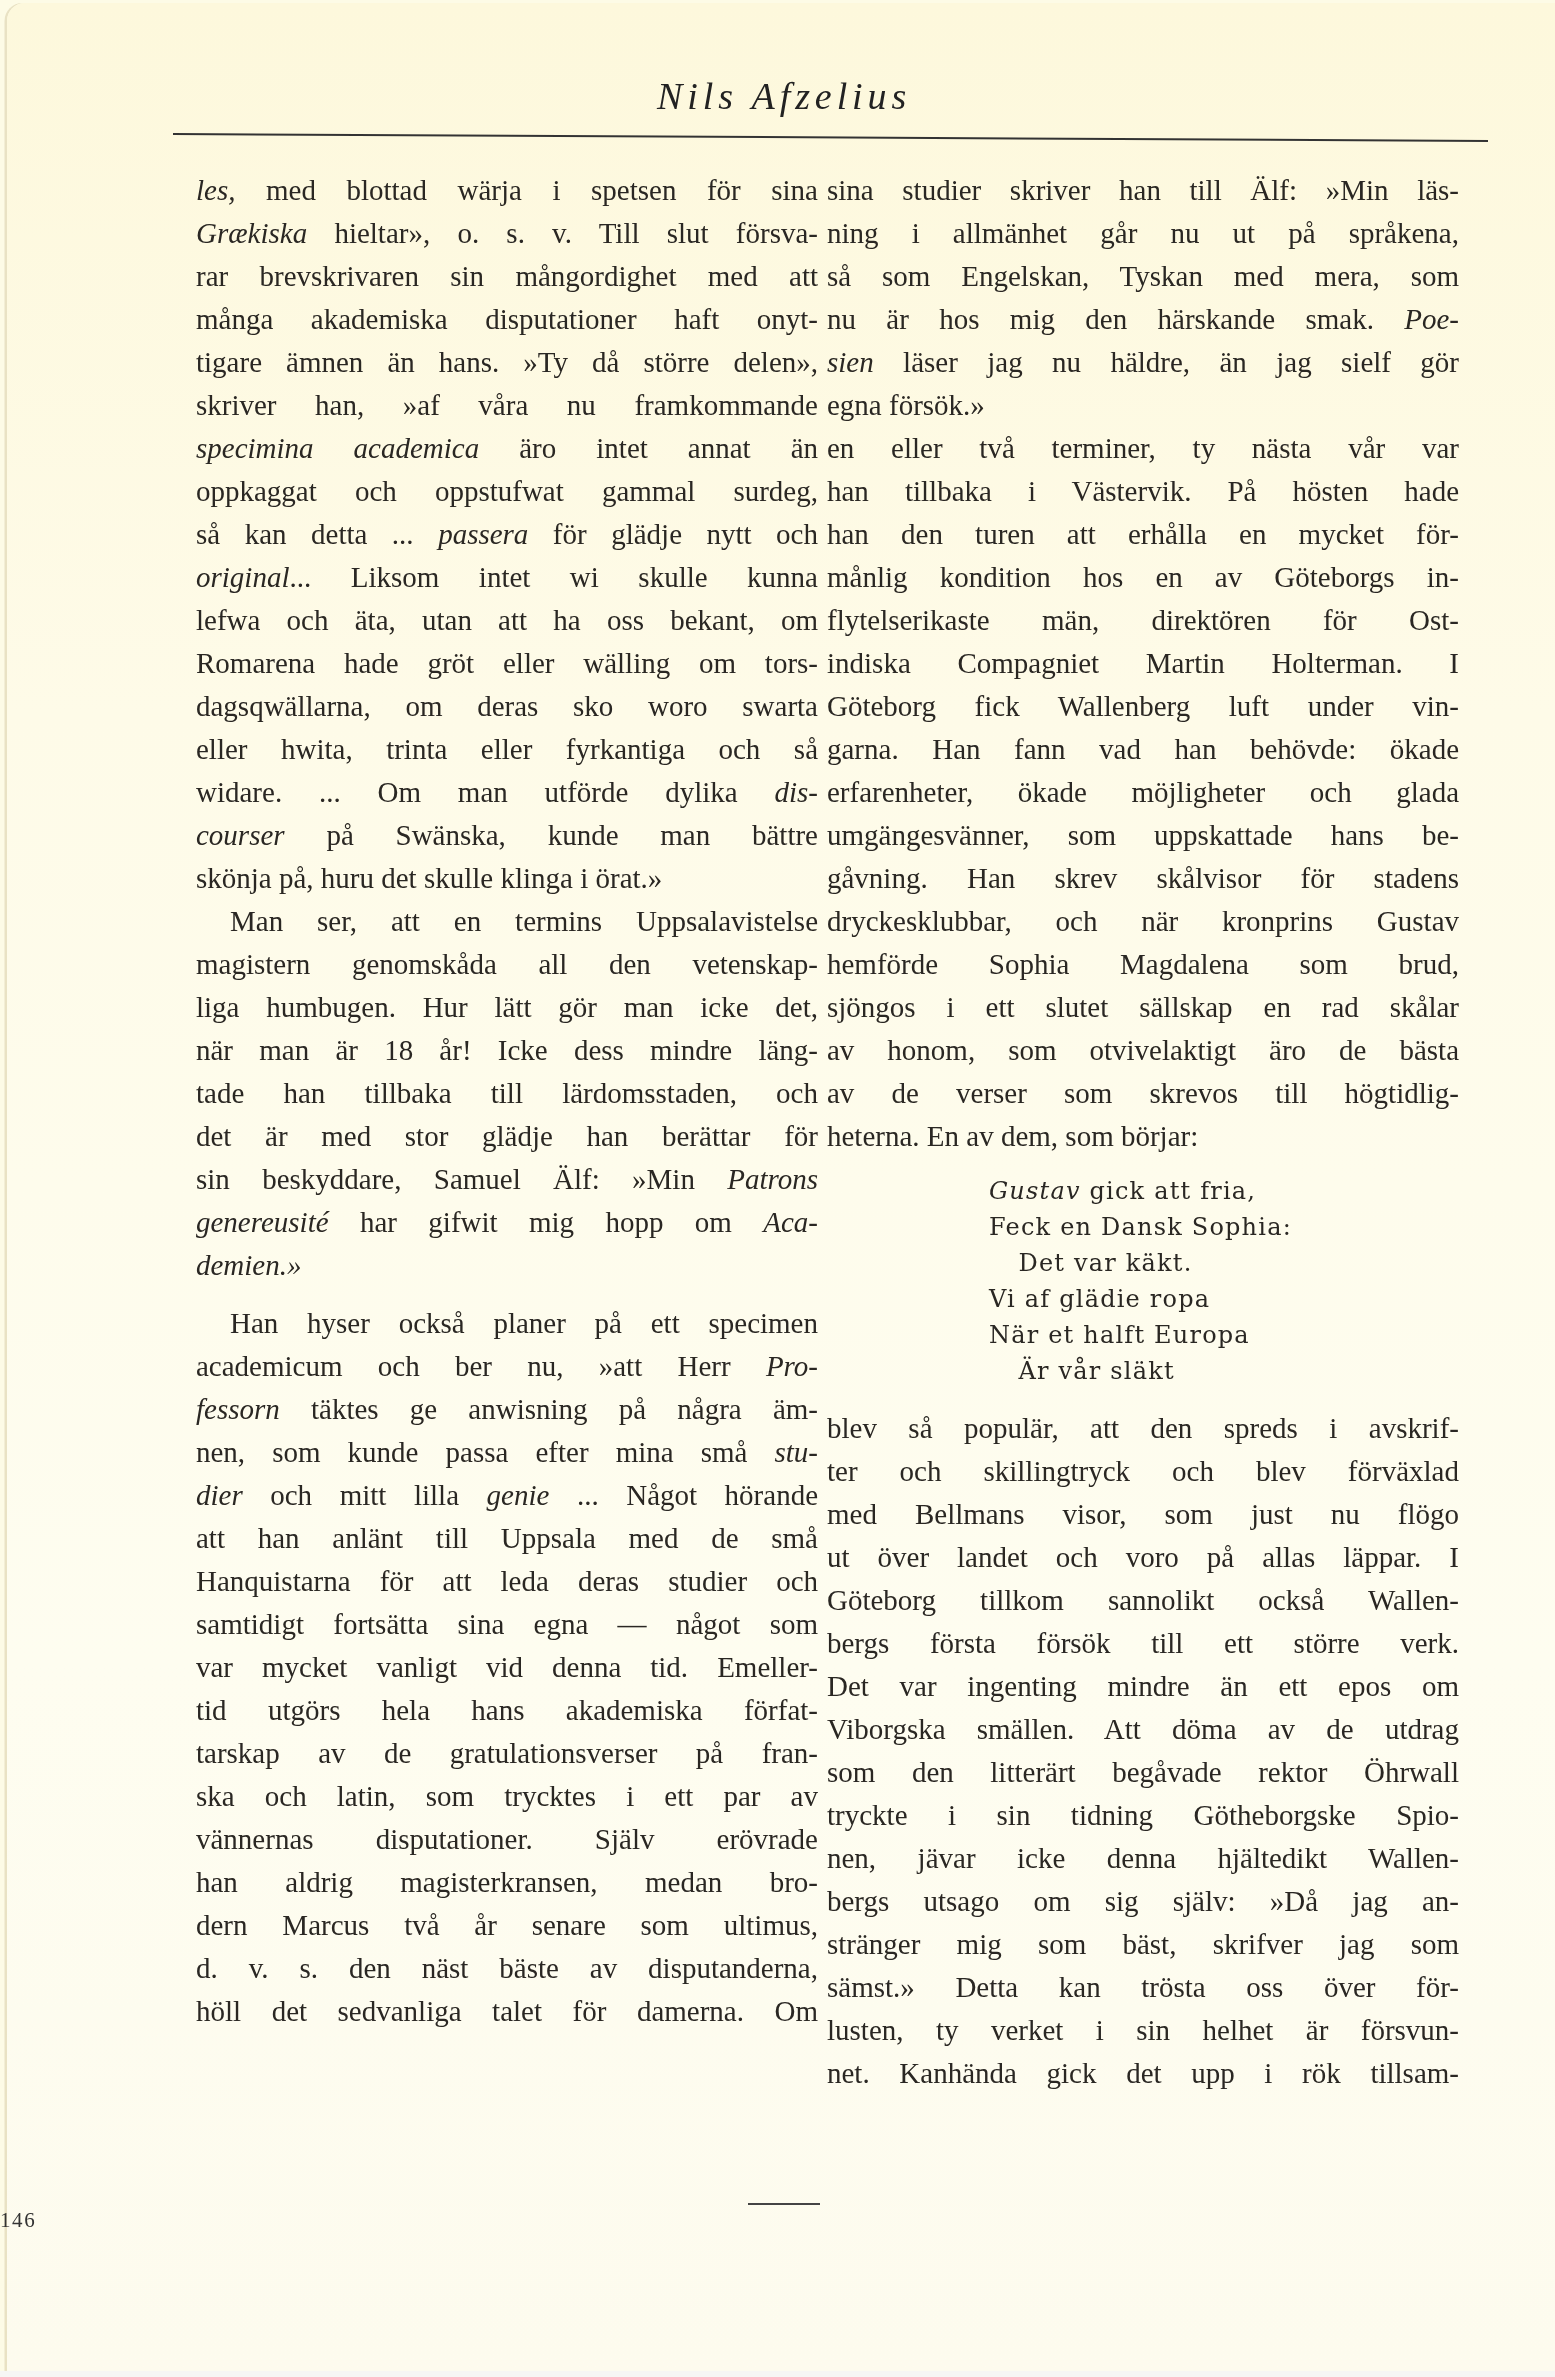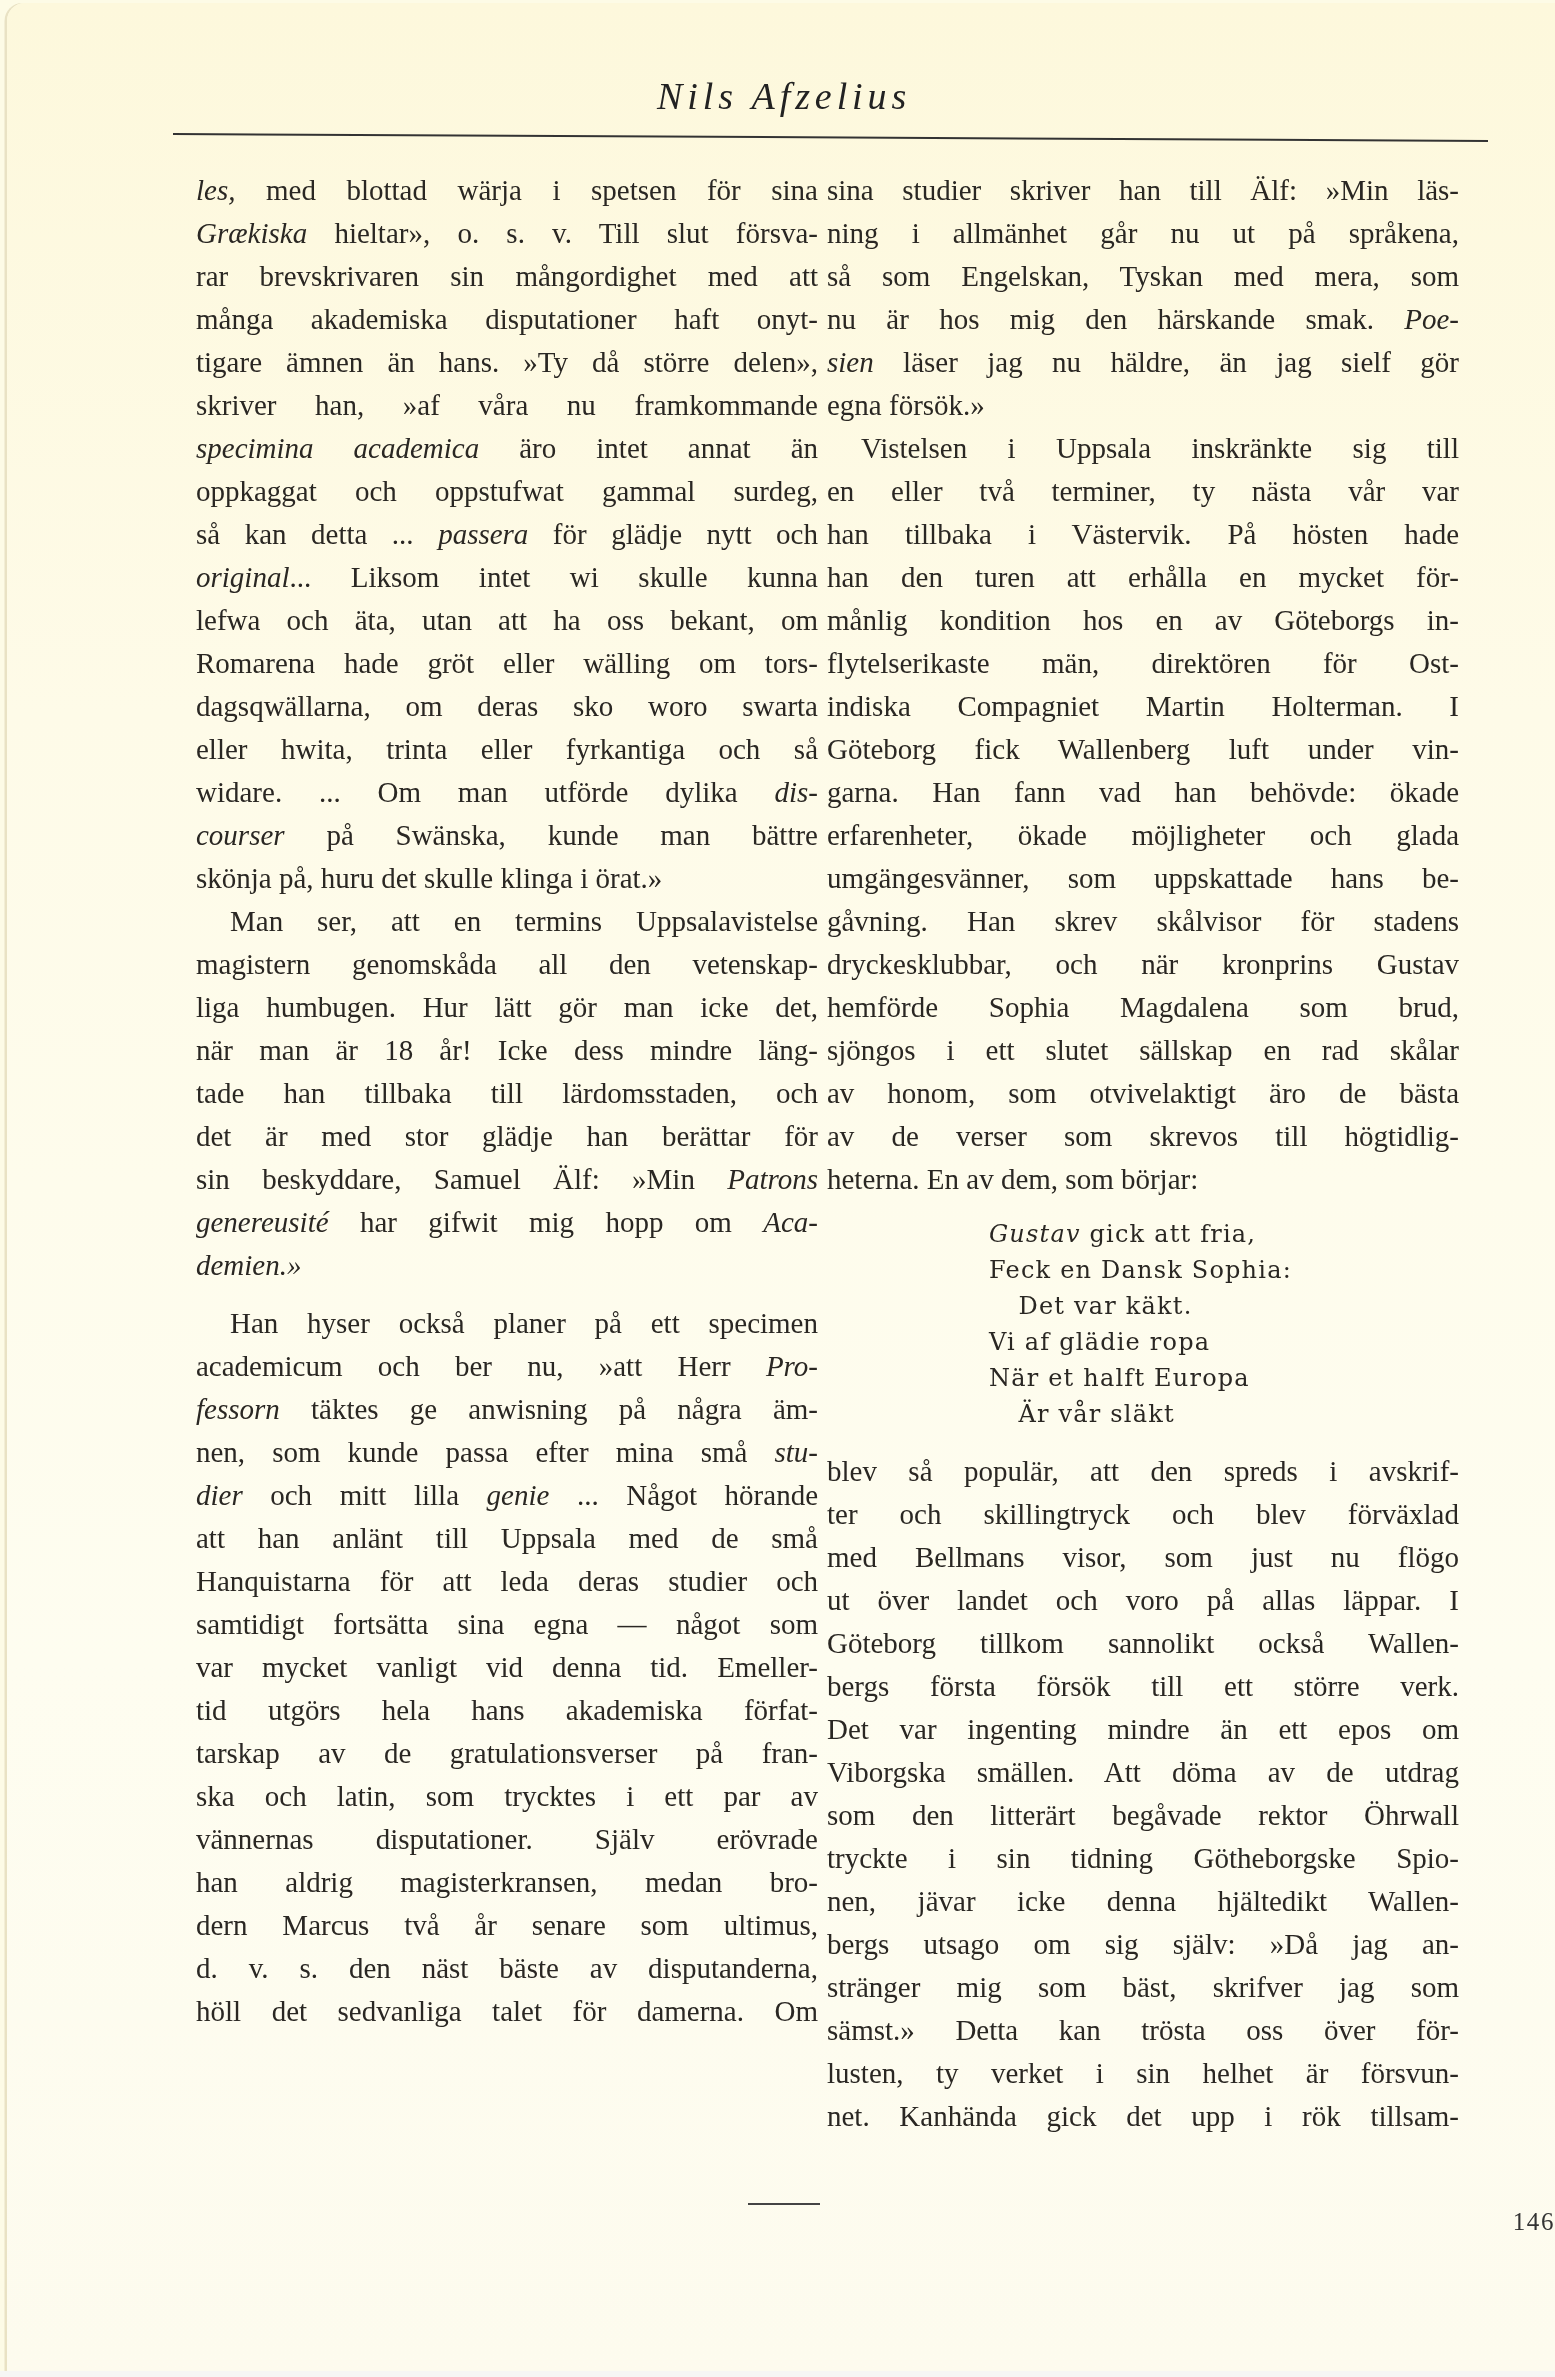--- a/index.html
+++ b/index.html
@@ -35,22 +35,22 @@
   .gap { height: 14.8px; }
   i { font-style: italic; }
   .verse {
     font-family: "DejaVu Serif", serif; font-size: 24px; line-height: 36px;
     margin: 14.8px 0 18px 162px; letter-spacing: 1.2px;
   }
   .verse .v { display: block; white-space: nowrap; }
   .verse .v.in { padding-left: 29.5px; }
   .page-rule { position: absolute; left: 748px; top: 2203px; width: 72px; height: 1.6px; background: #444; }
   .page-number {
-    position: absolute; left: 0; width: 1555px; text-align: right; top: 2208px;
-    font-size: 25px; letter-spacing: 1.6px; color: #333;
+    position: absolute; left: 0; width: 1555px; text-align: left; top: 2208px;
+    font-size: 21px; letter-spacing: 1.6px; color: #333;
   }
 </style>
 </head>
 <body>
 
 <div class="page">
   <div class="running-head">Nils Afzelius</div>
   <div class="head-rule"></div>
 </div>
 <div class="bottom-strip"></div>
@@ -102,21 +102,20 @@
     <span class="line"><span>höll det sedvanliga talet för damerna. Om</span></span>
   </div>
 <div class="col col-right" id="col-right">
   <div id="right-before">
       <span class="line"><span>sina studier skriver han till Älf: »Min läs-</span></span>
       <span class="line"><span>ning i allmänhet går nu ut på språkena,</span></span>
       <span class="line"><span>så som Engelskan, Tyskan med mera, som</span></span>
       <span class="line"><span>nu är hos mig den härskande smak. </span><i>Poe-</i></span>
       <span class="line"><i>sien</i><span> läser jag nu häldre, än jag sielf gör</span></span>
       <span class="line last"><span>egna försök.»</span></span>
-      <span class="line indent"><span>Vistelsen i Uppsala inskränkte sig till</span></span>
       <span class="line"><span>en eller två terminer, ty nästa vår var</span></span>
       <span class="line"><span>han tillbaka i Västervik. På hösten hade</span></span>
       <span class="line"><span>han den turen att erhålla en mycket för-</span></span>
       <span class="line"><span>månlig kondition hos en av Göteborgs in-</span></span>
       <span class="line"><span>flytelserikaste män, direktören för Ost-</span></span>
       <span class="line"><span>indiska Compagniet Martin Holterman. I</span></span>
       <span class="line"><span>Göteborg fick Wallenberg luft under vin-</span></span>
       <span class="line"><span>garna. Han fann vad han behövde: ökade</span></span>
       <span class="line"><span>erfarenheter, ökade möjligheter och glada</span></span>
       <span class="line"><span>umgängesvänner, som uppskattade hans be-</span></span>

